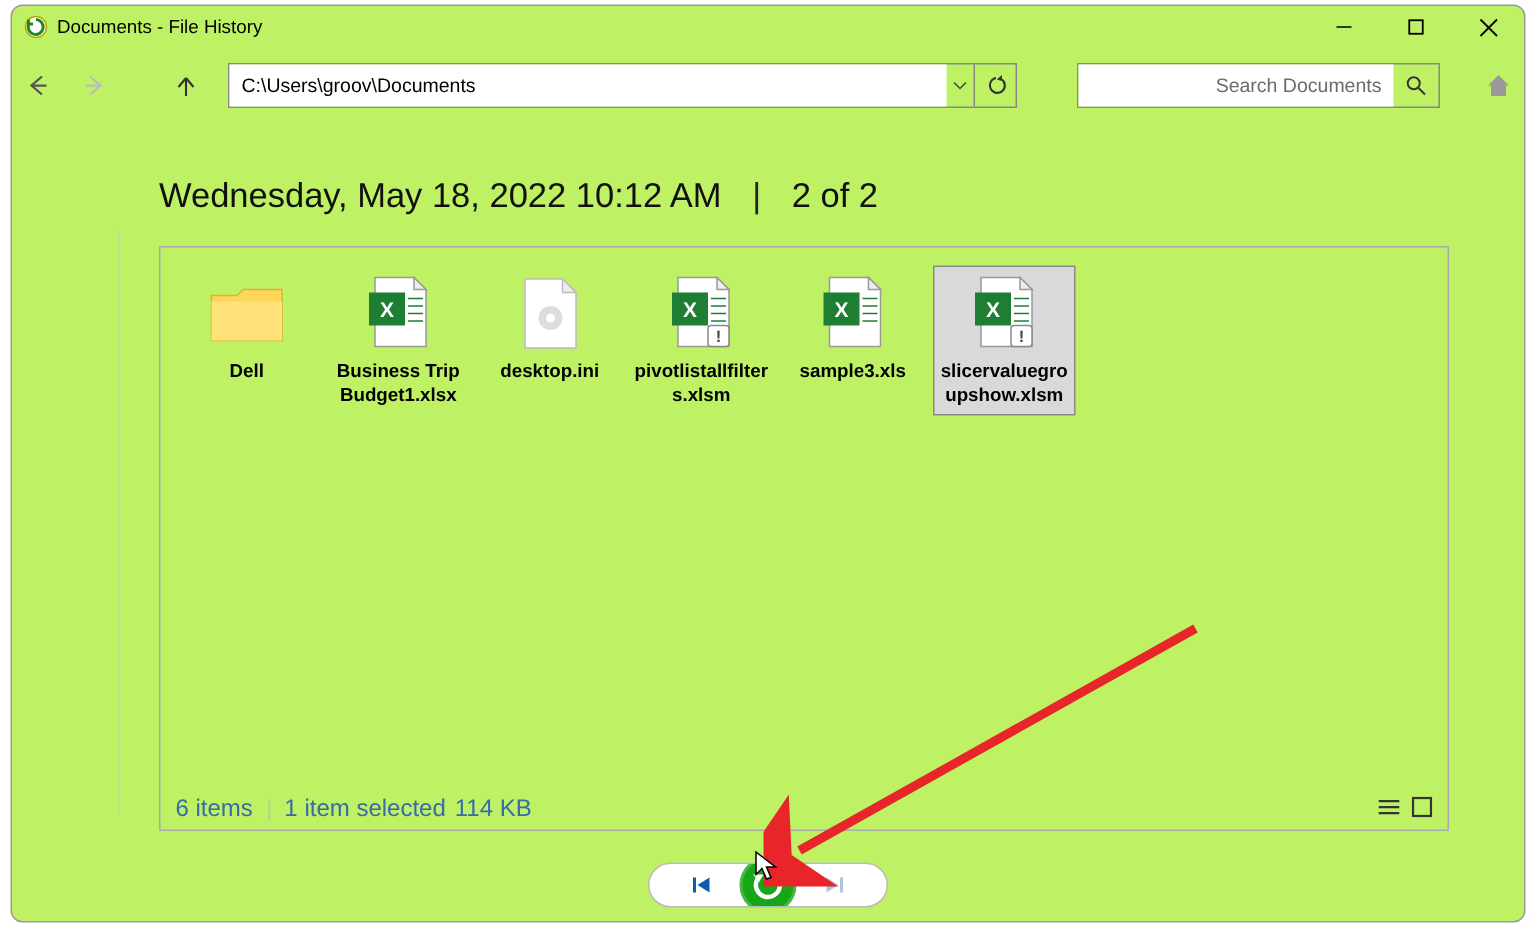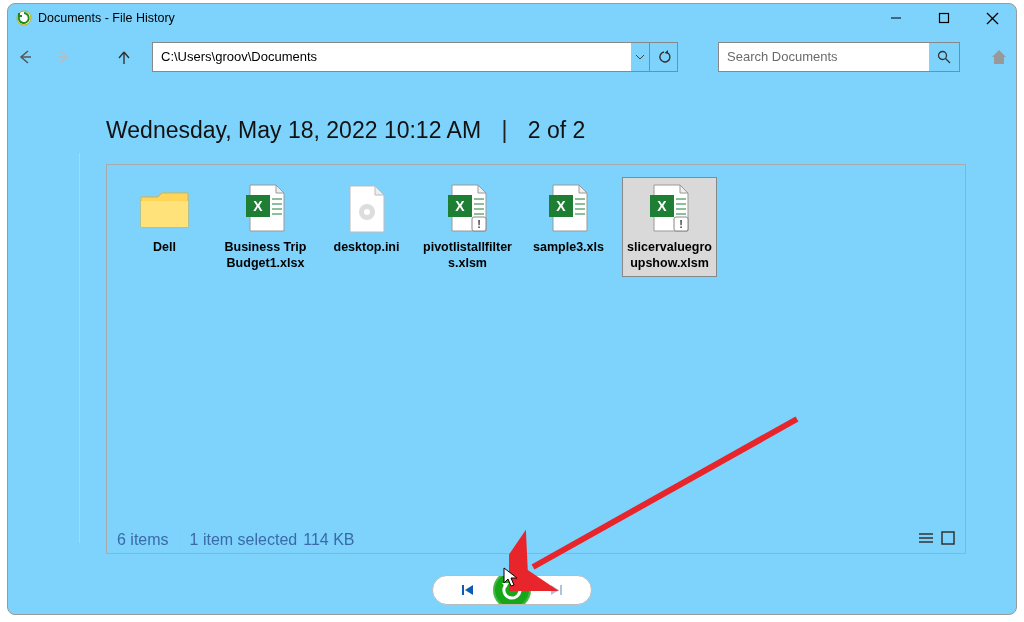--- a/index.html
+++ b/index.html
@@ -10,21 +10,21 @@
       height: 622px;
       position: relative;
       overflow: hidden;
     }
     .window {
       position: absolute;
       left: 7px; top: 3px;
       width: 1010px; height: 612px;
       border: 1px solid #9a9a9a;
       border-radius: 8px;
-      background: #7dd3fc;
+      background: #bef264;
       display: flex;
       flex-direction: column;
       overflow: hidden;
     }
     .titlebar {
       height: 32px;
       display: flex;
       align-items: center;
       padding-left: 8px;
     }
@@ -101,20 +101,21 @@
       align-items: center;
     }
     .search-input {
       flex: 1;
       border: none;
       outline: none;
       padding: 0 8px;
       font-size: 13px;
       height: 100%;
       color: #000;
+      text-align: right;
     }
     .search-input::placeholder { color: #6a6a6a; }
     .search-btn {
       width: 30px; display:flex; align-items:center; justify-content:center;
       font-size: 14px; color: #333;
     }
     .right-tools { display:flex; gap:6px; margin-left:8px; }
     .tool-icon { width:22px; height:22px; color:#888; display:flex;align-items:center;justify-content:center; font-size:18px; }
     .content {
       flex: 1;

